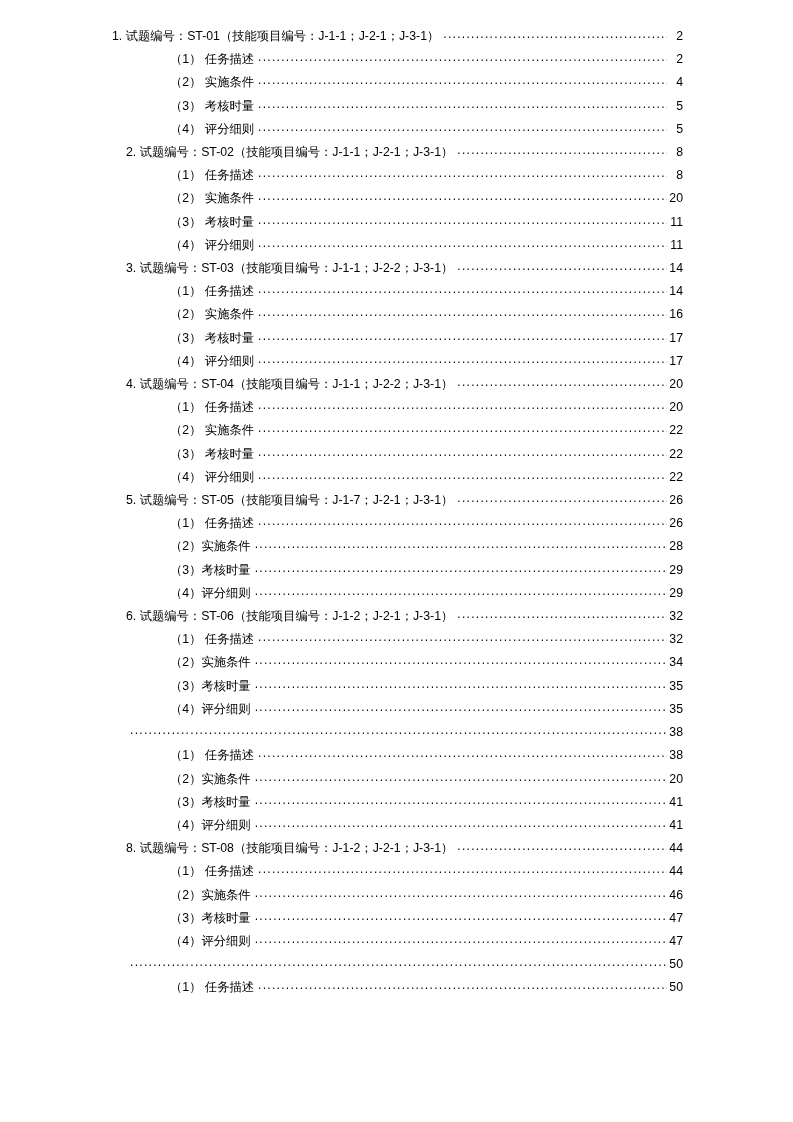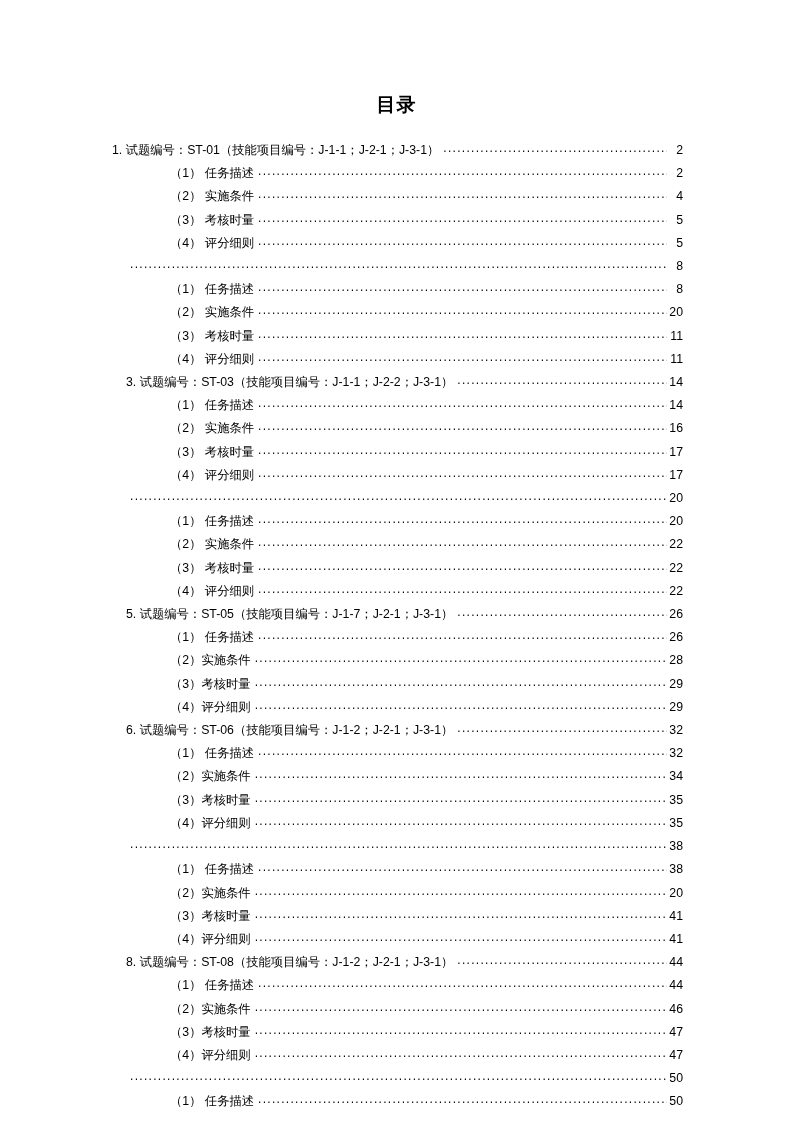--- a/index.html
+++ b/index.html
@@ -78,21 +78,20 @@
   
   .lvl2 {
     font-weight: normal;
   }
   .lvl2 { padding-left: 58px; }
 </style>
 </head>
 <body>
 
 <div class="page">
-  <h1 class="toc-title">目录</h1>
   <div class="toc-body">
       <div class="toc-entry lvl1 indent-a">
         <span class="label">1.  试题编号：ST-01（技能项目编号：J-1-1；J-2-1；J-3-1）</span>
         <span class="dots">........................................................................................................................................................................................................</span>
         <span class="page-num">2</span>
       </div>
       <div class="toc-entry lvl2">
         <span class="label">（1）   任务描述</span>
         <span class="dots">........................................................................................................................................................................................................</span>
         <span class="page-num">2</span>
@@ -106,20 +105,21 @@
         <span class="label">（3）   考核时量</span>
         <span class="dots">........................................................................................................................................................................................................</span>
         <span class="page-num">5</span>
       </div>
       <div class="toc-entry lvl2">
         <span class="label">（4）   评分细则</span>
         <span class="dots">........................................................................................................................................................................................................</span>
         <span class="page-num">5</span>
       </div>
       <div class="toc-entry lvl1 indent-b">
+        <span class="label">2. 试题编号：ST-02（技能项目编号：J-1-1；J-2-1；J-3-1）</span>
         <span class="dots">........................................................................................................................................................................................................</span>
         <span class="page-num">8</span>
       </div>
       <div class="toc-entry lvl2">
         <span class="label">（1）   任务描述</span>
         <span class="dots">........................................................................................................................................................................................................</span>
         <span class="page-num">8</span>
       </div>
       <div class="toc-entry lvl2">
         <span class="label">（2）   实施条件</span>
@@ -155,20 +155,21 @@
         <span class="label">（3）   考核时量</span>
         <span class="dots">........................................................................................................................................................................................................</span>
         <span class="page-num">17</span>
       </div>
       <div class="toc-entry lvl2">
         <span class="label">（4）   评分细则</span>
         <span class="dots">........................................................................................................................................................................................................</span>
         <span class="page-num">17</span>
       </div>
       <div class="toc-entry lvl1 indent-b">
+        <span class="label">4. 试题编号：ST-04（技能项目编号：J-1-1；J-2-2；J-3-1）</span>
         <span class="dots">........................................................................................................................................................................................................</span>
         <span class="page-num">20</span>
       </div>
       <div class="toc-entry lvl2">
         <span class="label">（1）   任务描述</span>
         <span class="dots">........................................................................................................................................................................................................</span>
         <span class="page-num">20</span>
       </div>
       <div class="toc-entry lvl2">
         <span class="label">（2）   实施条件</span>

